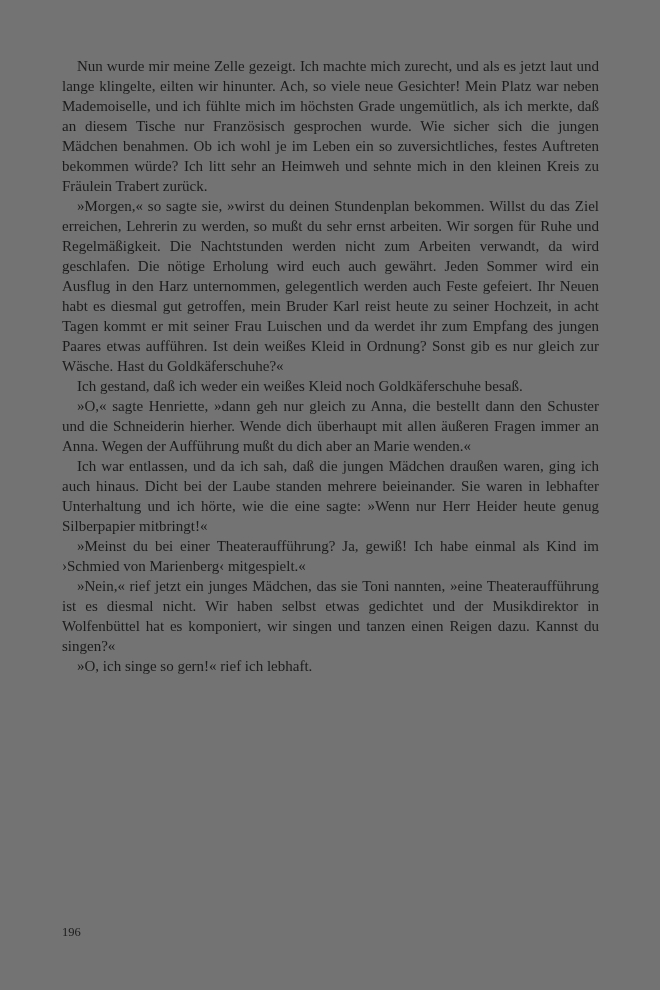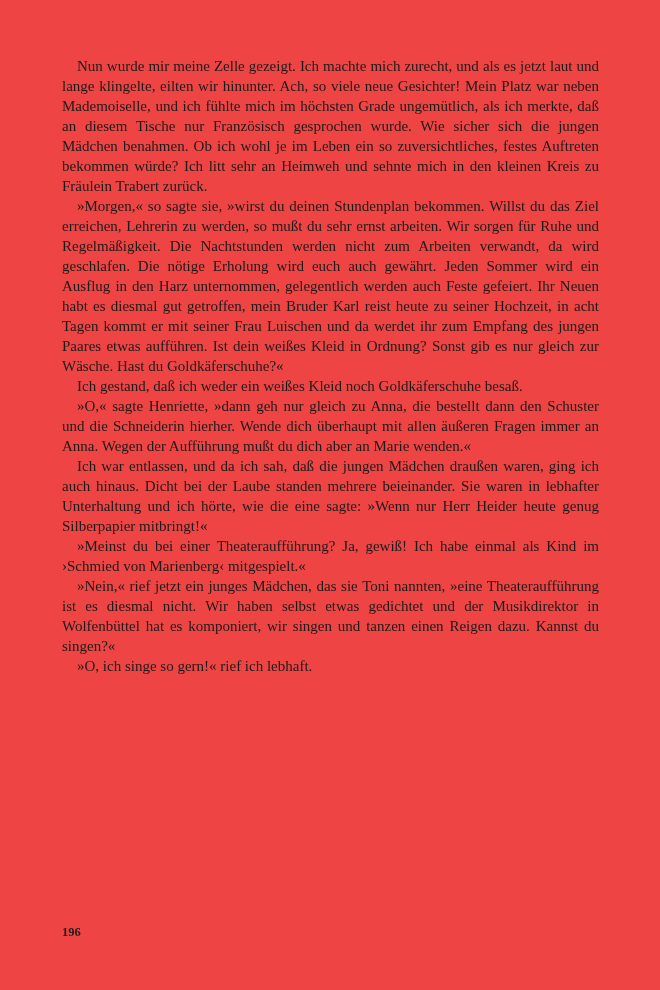--- a/index.html
+++ b/index.html
@@ -4,21 +4,21 @@
 <style>
   html, body {
     margin: 0;
     padding: 0;
     background: #ffffff;
   }
   .page {
     position: relative;
     width: 660px;
     height: 990px;
-    background: #ef4444;
+    background: #737373;
     overflow: hidden;
     font-family: "Liberation Serif", "DejaVu Serif", serif;
     color: #1b1b1b;
   }
   .text-block {
     position: absolute;
     left: 62px;
     top: 56px;
     width: 537px;
     font-size: 15px;
@@ -32,21 +32,20 @@
     padding: 0;
     text-indent: 15px;
   }
   .page-number {
     position: absolute;
     left: 62px;
     top: 925px;
     font-size: 12.5px;
     line-height: 15px;
     color: #1b1b1b;
-    font-weight: bold;
   }
 </style>
 </head>
 <body>
 
 <div class="page">
   <div class="text-block">
     <p>Nun wurde mir meine Zelle gezeigt. Ich machte mich zurecht, und als es jetzt laut und lange klingelte, eilten wir hinunter. Ach, so viele neue Gesichter! Mein Platz war neben Mademoiselle, und ich fühlte mich im höchsten Grade ungemütlich, als ich merkte, daß an diesem Tische nur Französisch gesprochen wurde. Wie sicher sich die jungen Mädchen benahmen. Ob ich wohl je im Leben ein so zuversichtliches, festes Auftreten bekommen würde? Ich litt sehr an Heimweh und sehnte mich in den kleinen Kreis zu Fräulein Trabert zurück.</p>
     <p>»Morgen,« so sagte sie, »wirst du deinen Stundenplan bekommen. Willst du das Ziel erreichen, Lehrerin zu werden, so mußt du sehr ernst arbeiten. Wir sorgen für Ruhe und Regelmäßigkeit. Die Nachtstunden werden nicht zum Arbeiten verwandt, da wird geschlafen. Die nötige Erholung wird euch auch gewährt. Jeden Sommer wird ein Ausflug in den Harz unternommen, gelegentlich werden auch Feste gefeiert. Ihr Neuen habt es diesmal gut getroffen, mein Bruder Karl reist heute zu seiner Hochzeit, in acht Tagen kommt er mit seiner Frau Luischen und da werdet ihr zum Empfang des jungen Paares etwas aufführen. Ist dein weißes Kleid in Ordnung? Sonst gib es nur gleich zur Wäsche. Hast du Goldkäferschuhe?«</p>
     <p>Ich gestand, daß ich weder ein weißes Kleid noch Goldkäferschuhe besaß.</p>

